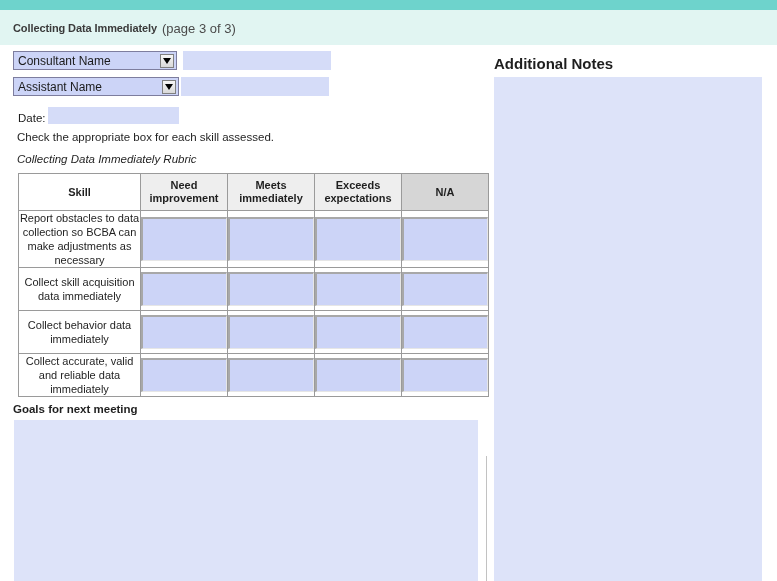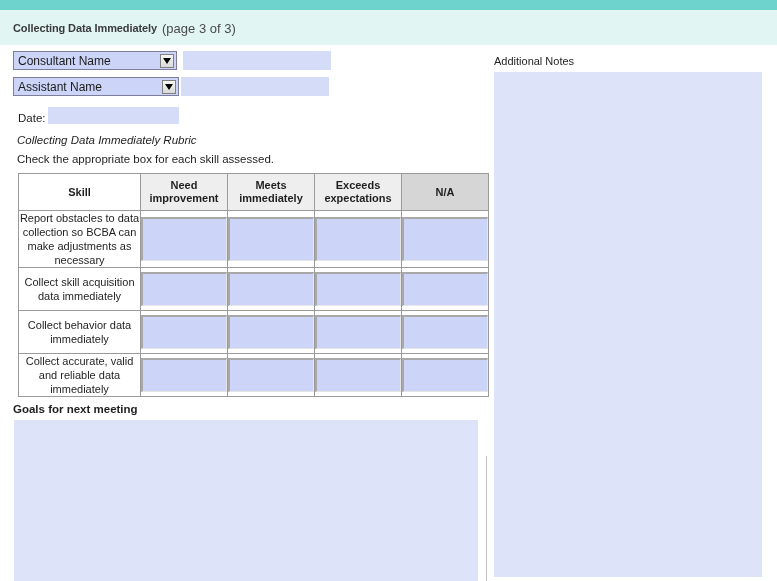--- a/index.html
+++ b/index.html
@@ -236,22 +236,22 @@
 
   
   #right-col {
     position: absolute;
     left: 494px;
     top: 0;
     width: 268px;
   }
   #notes-label {
     margin: 10px 0 0 0;
-    font-size: 11px;
-    font-weight: normal;
+    font-size: 15px;
+    font-weight: bold;
     color: #1f1f1f;
   }
   #notes-textarea {
     display: block;
     margin-top: 5px;
     width: 268px;
     height: 505px;
     background: #dde3f9;
     border: none;
     outline: none;
@@ -299,22 +299,22 @@
         </span>
       </div>
       <input class="text-input" id="input-assistant" type="text" value="" style="">
     </div>
 
     <div id="row-date">
       <span id="label-date">Date:</span>
       <input class="text-input" id="input-date" type="text" value="" style="">
     </div>
 
+    <div id="rubric-instruction">Check the appropriate box for each skill assessed.</div>
     <div id="rubric-caption">Collecting Data Immediately Rubric</div>
-    <div id="rubric-instruction">Check the appropriate box for each skill assessed.</div>
 
     <table id="rubric-table">
       <thead>
         <tr>
           <th class="col-skill">Skill</th>
           <th class="col-rating">Need improvement</th>
           <th class="col-rating">Meets immediately</th>
           <th class="col-rating">Exceeds expectations</th>
           <th class="col-na">N/A</th>
         </tr>

